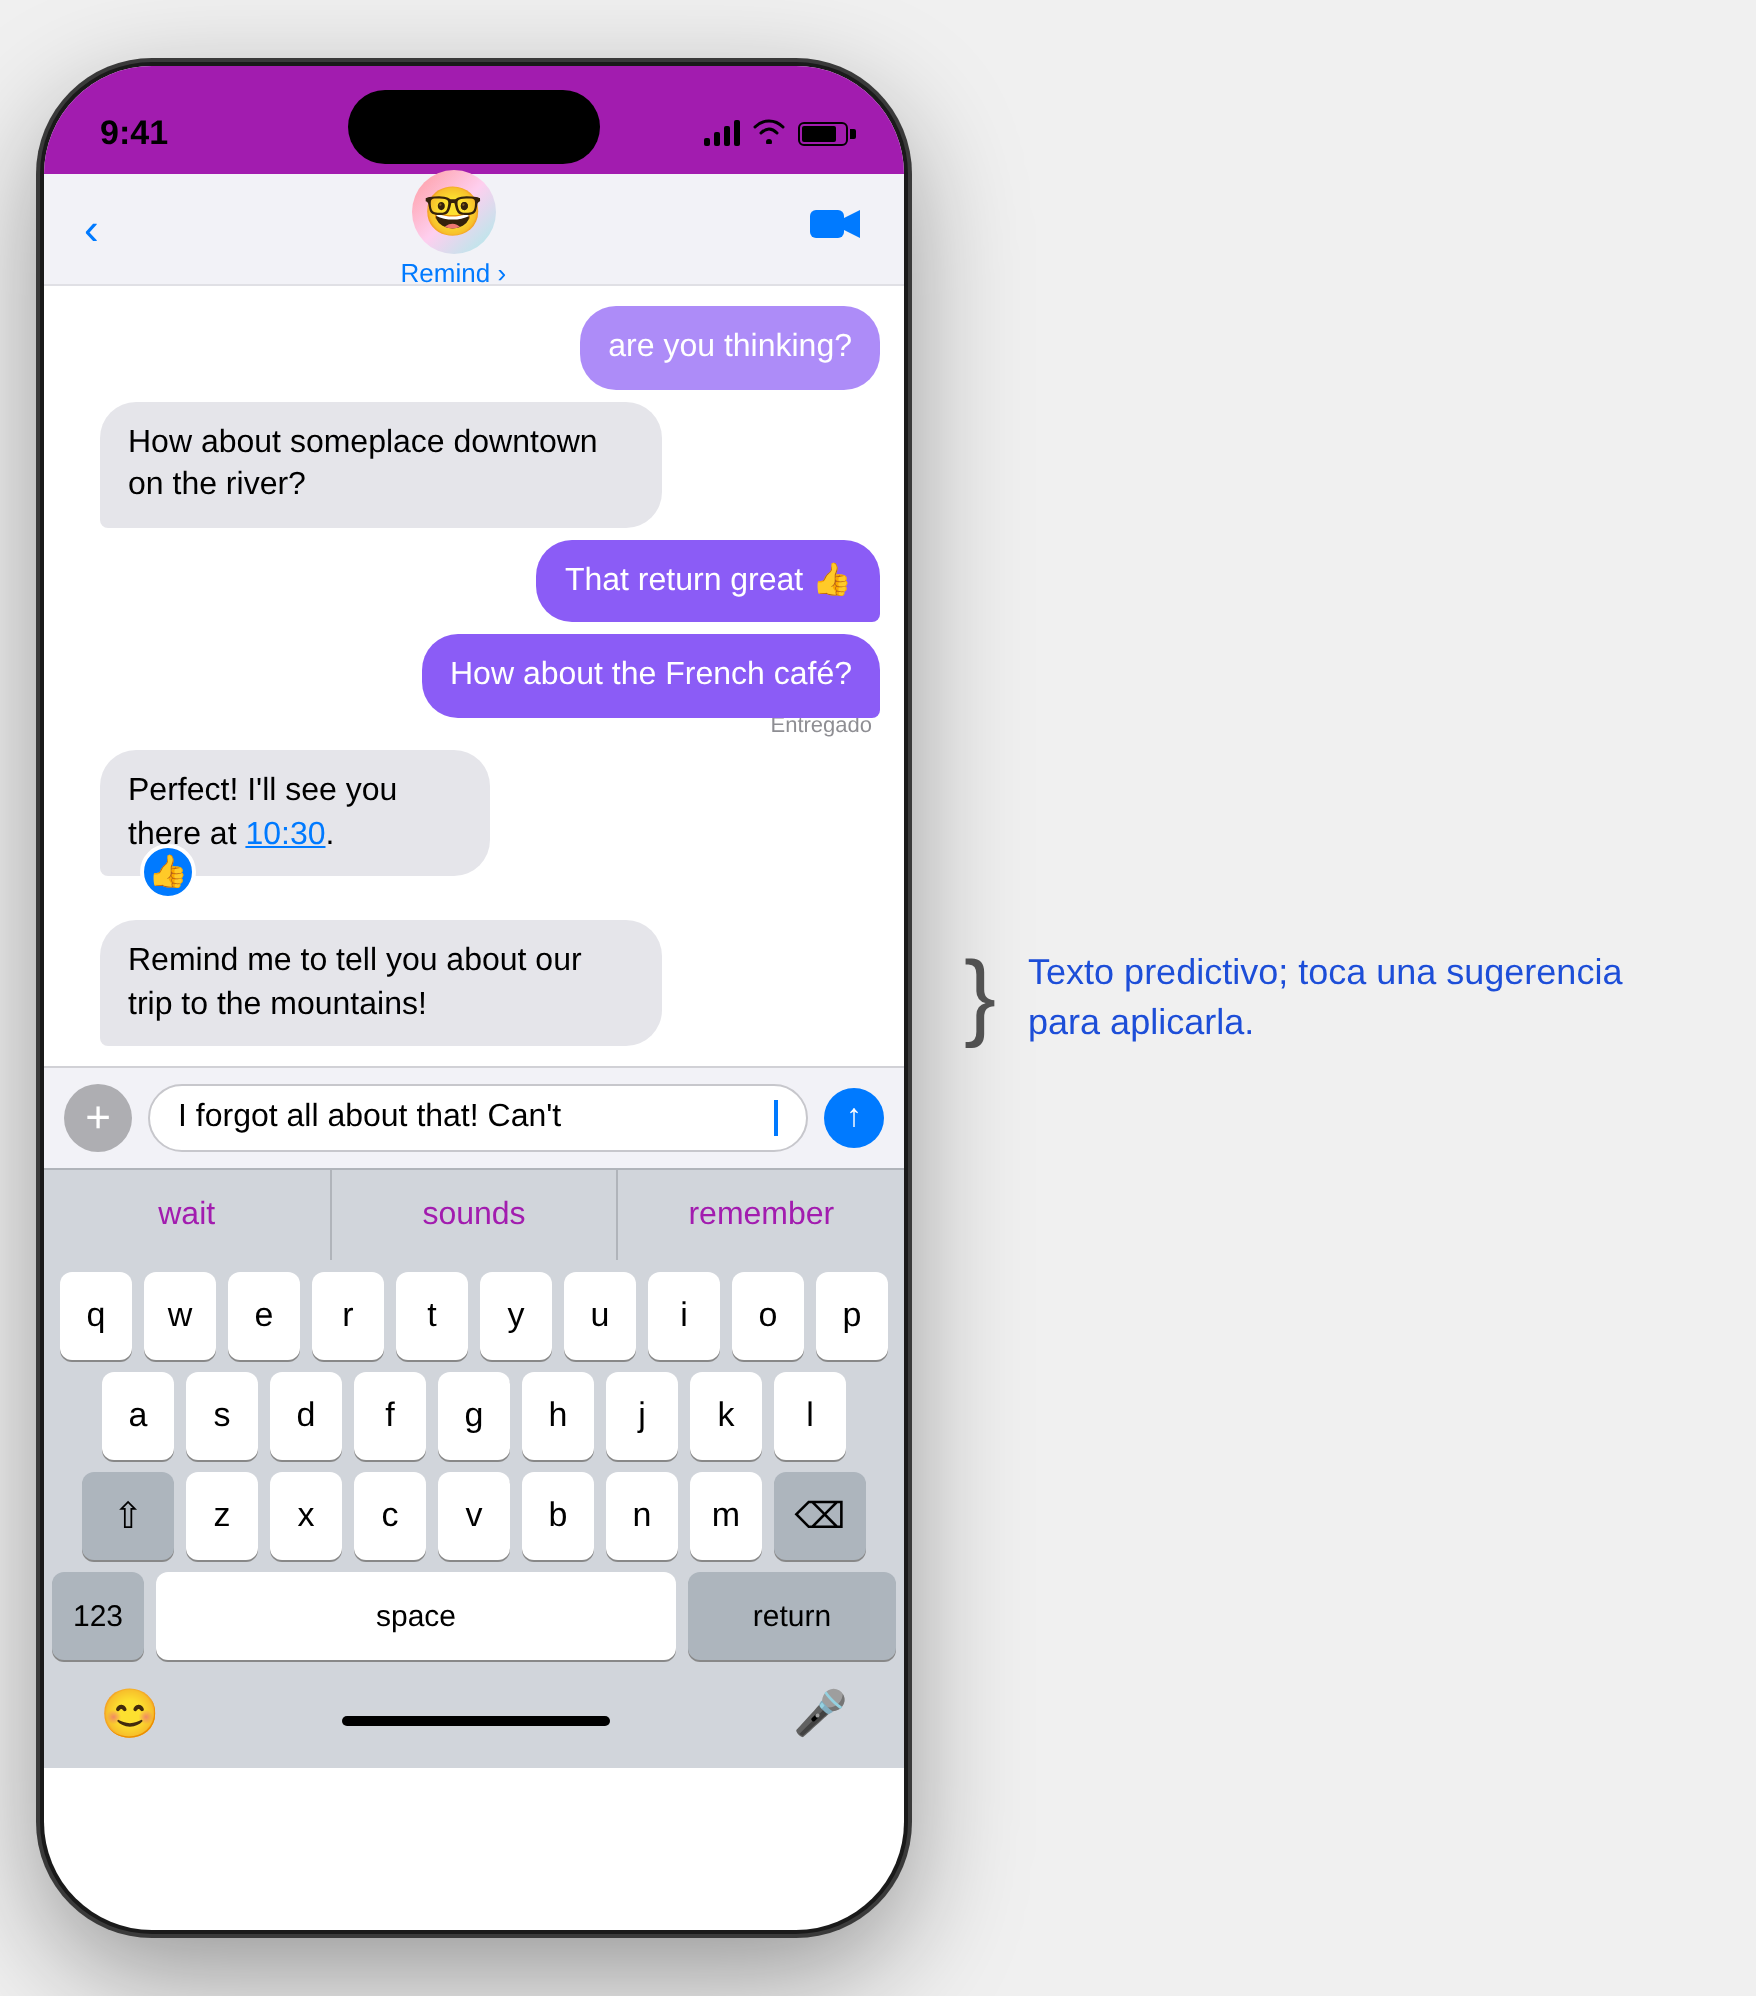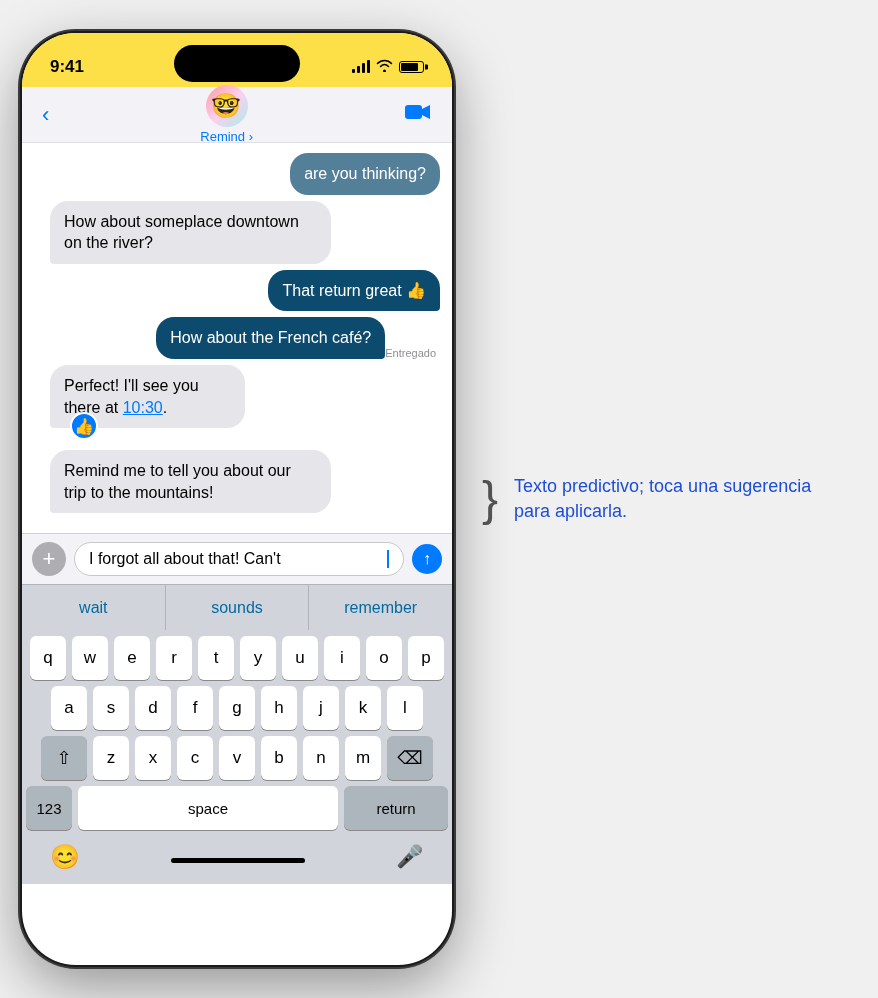--- a/index.html
+++ b/index.html
@@ -33,21 +33,21 @@
       width: 126px;
       height: 37px;
       background: #000;
       border-radius: 20px;
       z-index: 100;
     }
 
     
     .status-bar {
       height: 54px;
-      background: #fde047;
+      background: #a21caf;
       display: flex;
       align-items: center;
       justify-content: space-between;
       padding: 0 28px;
       padding-top: 14px;
     }
     .status-time {
       font-size: 17px;
       font-weight: 600;
       color: #000;
@@ -175,21 +175,21 @@
 
     .bubble {
       max-width: 72%;
       padding: 10px 14px;
       border-radius: 18px;
       font-size: 16px;
       line-height: 1.35;
       position: relative;
     }
     .bubble.sent {
-      background: #0c4a6e;
+      background: #8b5cf6;
       color: #fff;
       border-bottom-right-radius: 4px;
     }
     .bubble.received {
       background: #e5e5ea;
       color: #000;
       border-bottom-left-radius: 4px;
     }
 
     .delivered-label {
@@ -288,21 +288,21 @@
       background: #d1d5db;
       height: 46px;
       display: flex;
       align-items: center;
       border-top: 1px solid #b0b4ba;
     }
     .pred-word {
       flex: 1;
       text-align: right;
       font-size: 16px;
-      color: #0369a1;
+      color: #a21caf;
       padding: 8px 0;
       cursor: pointer;
       border-right: 1px solid #b0b4ba;
       height: 100%;
       display: flex;
       align-items: center;
       justify-content: center;
     }
     .pred-word:last-child { border-right: none; }
 
@@ -467,21 +467,21 @@
         <span>How about someplace downtown on the river?</span>
       </div>
     </div>
 
     <div class="bubble-row sent">
       <div class="bubble sent">
         <span>That return great 👍</span>
       </div>
     </div>
 
-    <div style="display:flex; flex-direction:row; align-items:flex-end;">
+    <div style="display:flex; flex-direction:column; align-items:flex-end;">
       <div class="bubble-row sent">
         <div class="bubble sent">
           <span>How about the French café?</span>
         </div>
       </div>
       <div class="delivered-label">Entregado</div>
     </div>
 
     <div class="bubble-row received">
       <div style="position:relative; display:inline-block;">

